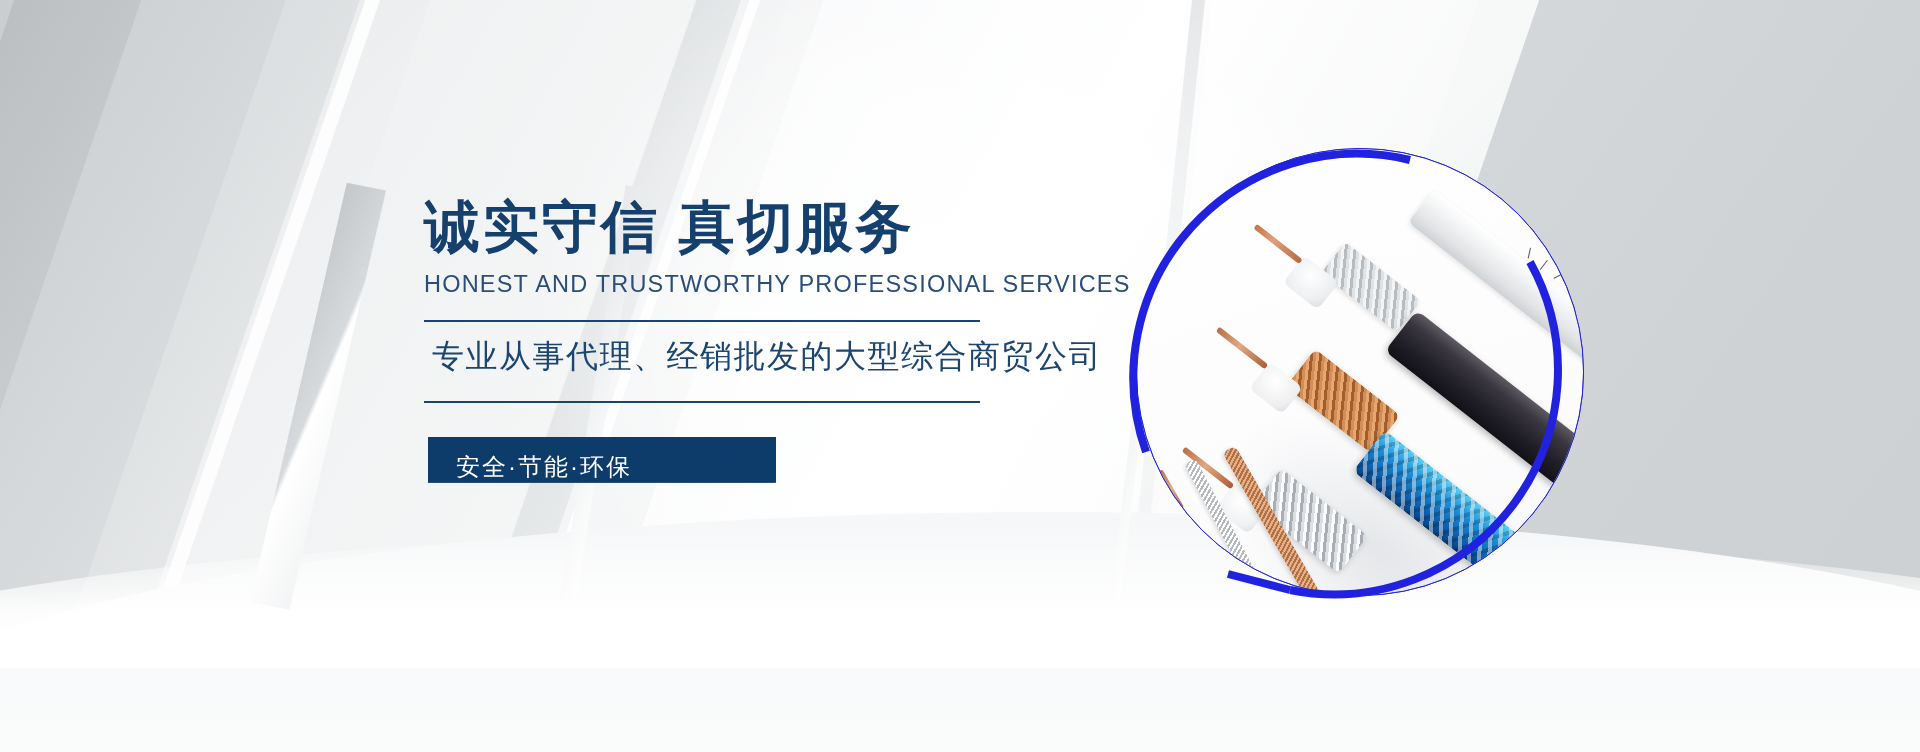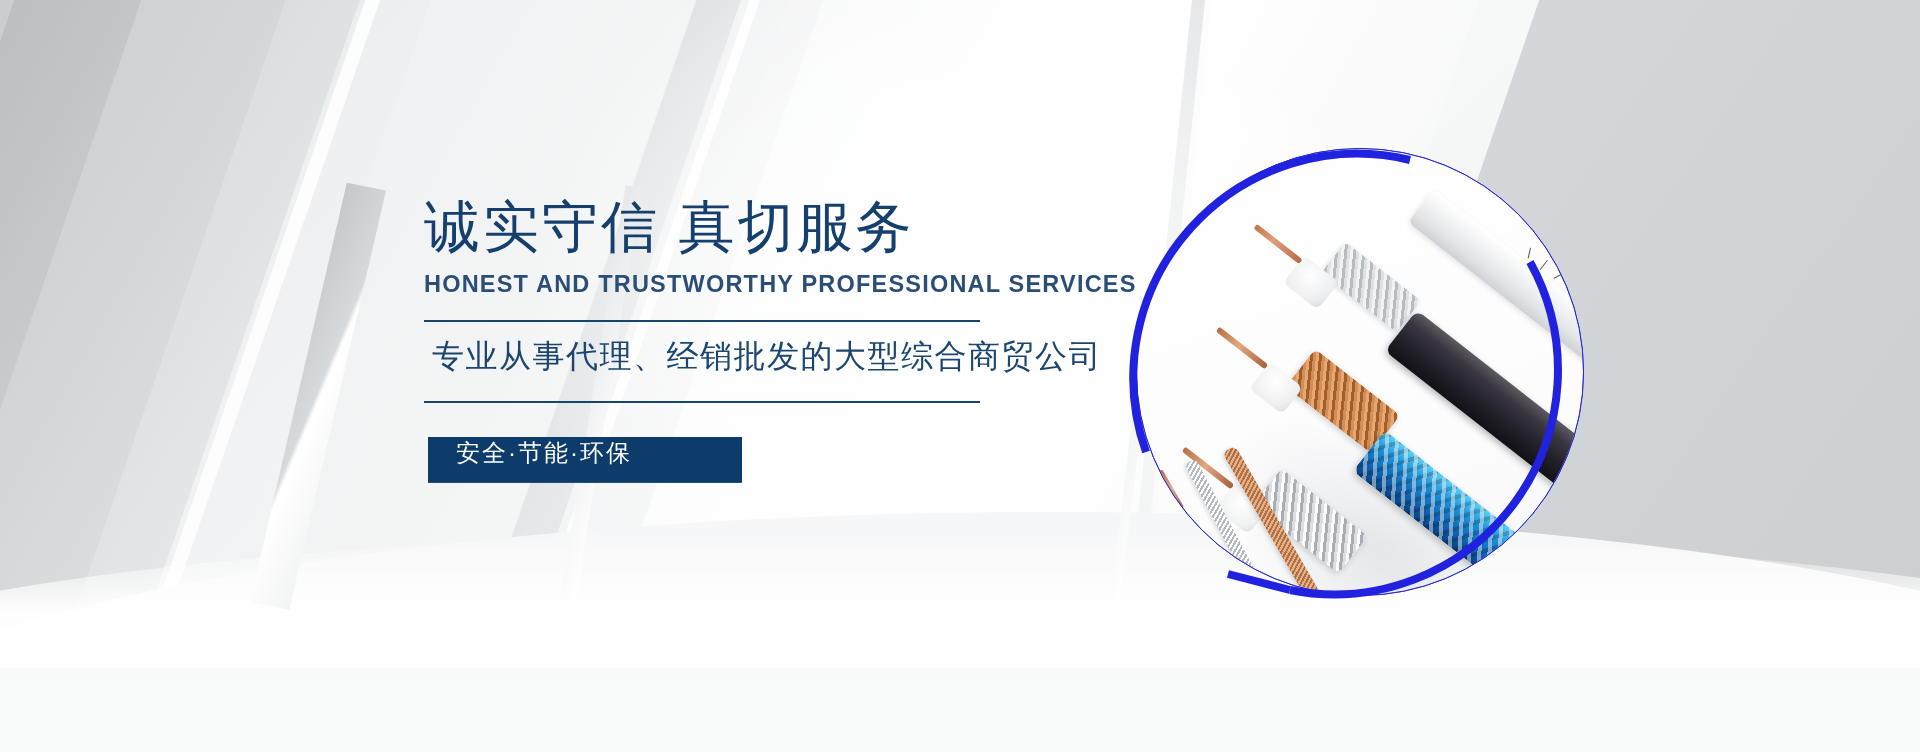--- a/index.html
+++ b/index.html
@@ -141,31 +141,31 @@
   
   .content {
     position:absolute;
     left:424px; top:196px;
     width:620px;
     z-index:30;
   }
 
   .headline {
     font-size:56px;
-    font-weight:normal;
+    font-weight:bold;
     letter-spacing:3px;
     color:#15406E;
     line-height:1.12;
     white-space:nowrap;
   }
 
   .subtitle-en {
     margin-top:12px;
     font-size:23.5px;
-    font-weight:bold;
+    font-weight:normal;
     letter-spacing:1.2px;
     color:#2A4E77;
     white-space:nowrap;
   }
 
   .rule {
     width:556px; height:2px;
     background:#17456F;
     margin-top:22px;
   }
@@ -177,24 +177,24 @@
     color:#1C4670;
     padding:13px 0 0 8px;
     white-space:nowrap;
   }
 
   
   .ribbon {
     position:relative;
     margin-top:34px;
     margin-left:4px;
-    width:314px; height:46px;
+    width:348px; height:46px;
     background:#0D3C6B;
     display:flex;
-    align-items:flex-start;
+    align-items:flex-end;
     -webkit-clip-path:polygon(0 0,100% 0,100% 100%,0 100%,0 0);
   }
   .ribbon-shape {
     position:absolute; inset:0;
     background:#0D3C6B;
     clip-path:polygon(0 0, 100% 0, 100% 0, 82% 50%, 100% 100%, 100% 100%, 0 100%);
   }
   .ribbon-label {
     position:relative;
     z-index:2;

